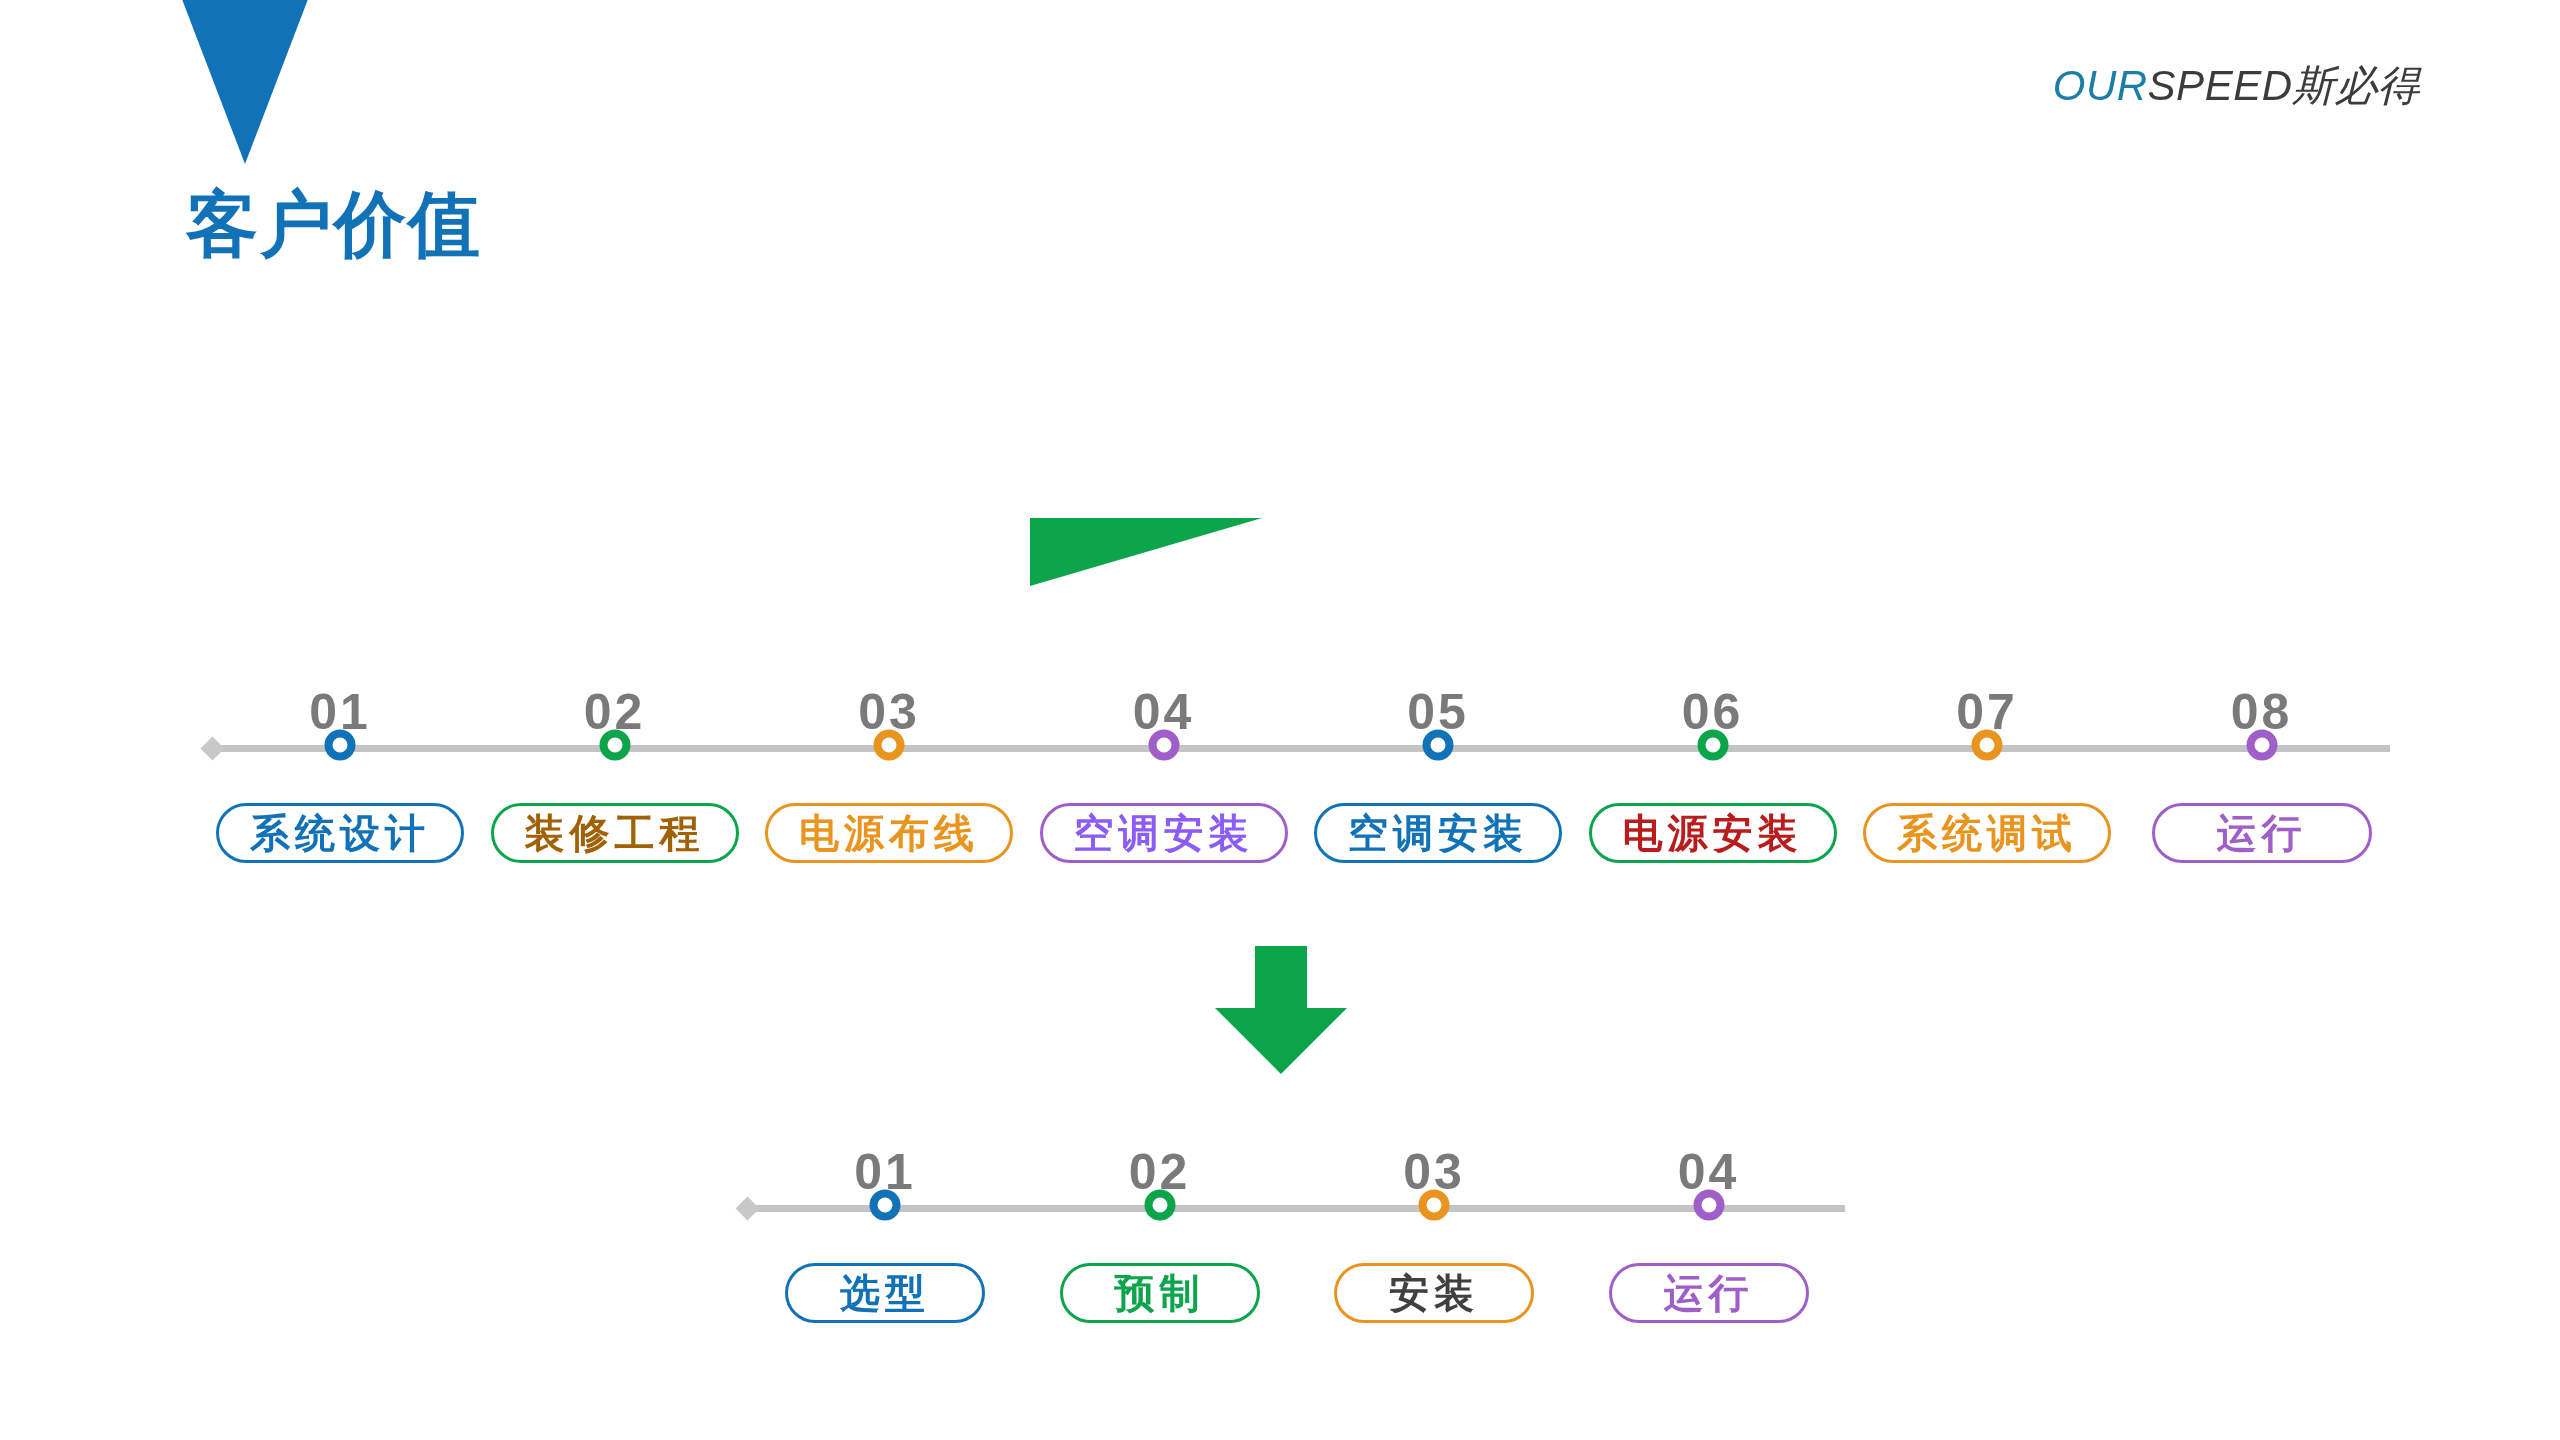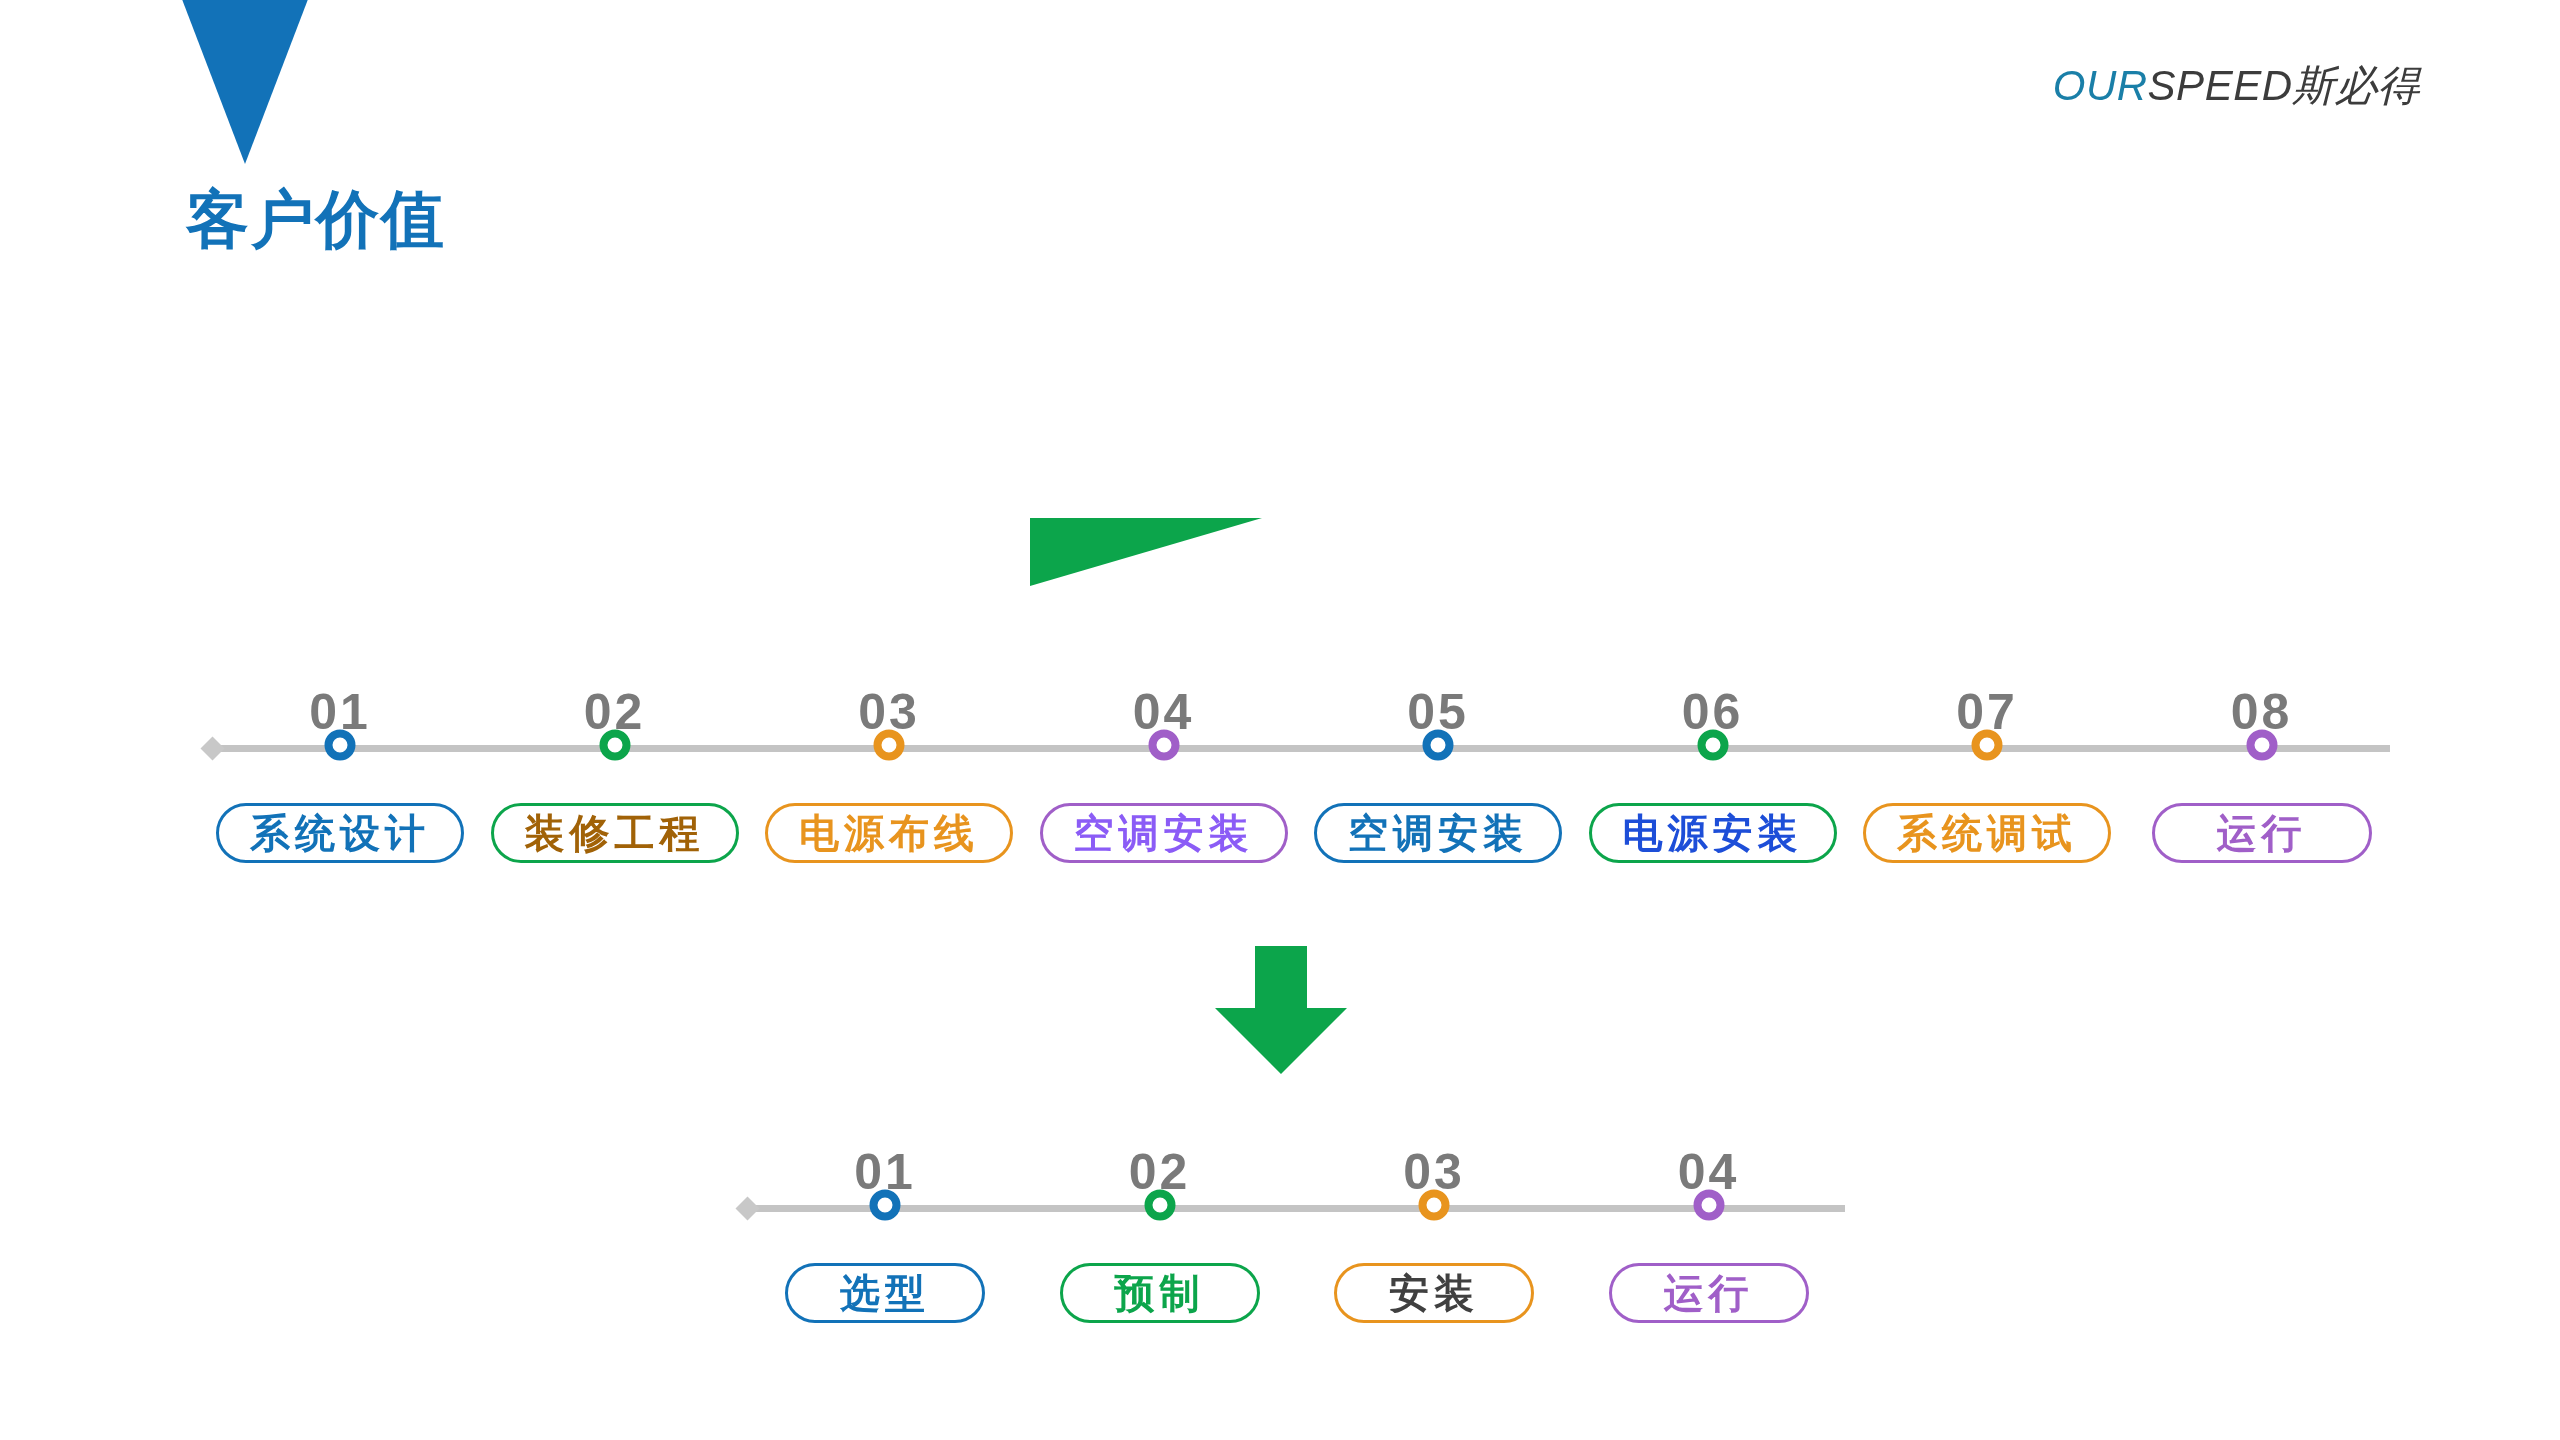--- a/index.html
+++ b/index.html
@@ -40,21 +40,21 @@
     height: 0;
     border-left: 65px solid transparent;
     border-right: 65px solid transparent;
     border-top: 170px solid #1272B8;
   }
 
   .page-title {
     position: absolute;
     left: 186px;
     top: 185px;
-    font-size: 63px;
+    font-size: 72px;
     font-weight: bold;
     color: #1272B8;
     letter-spacing: 2px;
     line-height: 1.1;
     white-space: nowrap;
   }
 
   
   .callout {
     position: absolute;
@@ -202,21 +202,21 @@
         <div class="tl-pill" style="border-color: rgb(160, 95, 200); color: #8b5cf6; width: 248px;">空调安装</div>
       </div>
       <div class="tl-node" style="left: 1228px; top: 0px;">
         <div class="tl-num">05</div>
         <div class="tl-dot" style="border-color: rgb(18, 114, 184);"></div>
         <div class="tl-pill" style="border-color: rgb(18, 114, 184); color: rgb(18, 114, 184); width: 248px;">空调安装</div>
       </div>
       <div class="tl-node" style="left: 1502.5px; top: 0px;">
         <div class="tl-num">06</div>
         <div class="tl-dot" style="border-color: rgb(12, 165, 75);"></div>
-        <div class="tl-pill" style="border-color: rgb(12, 165, 75); color: #1d4ed8; width: 248px;">电源安装</div>
+        <div class="tl-pill" style="border-color: rgb(12, 165, 75); color: #b91c1c; width: 248px;">电源安装</div>
       </div>
       <div class="tl-node" style="left: 1777px; top: 0px;">
         <div class="tl-num">07</div>
         <div class="tl-dot" style="border-color: rgb(232, 148, 30);"></div>
         <div class="tl-pill" style="border-color: rgb(232, 148, 30); color: rgb(232, 148, 30); width: 248px;">系统调试</div>
       </div>
       <div class="tl-node" style="left: 2051.5px; top: 0px;">
         <div class="tl-num">08</div>
         <div class="tl-dot" style="border-color: rgb(160, 95, 200);"></div>
         <div class="tl-pill" style="border-color: rgb(160, 95, 200); color: rgb(160, 95, 200); width: 220px;">运行</div>

